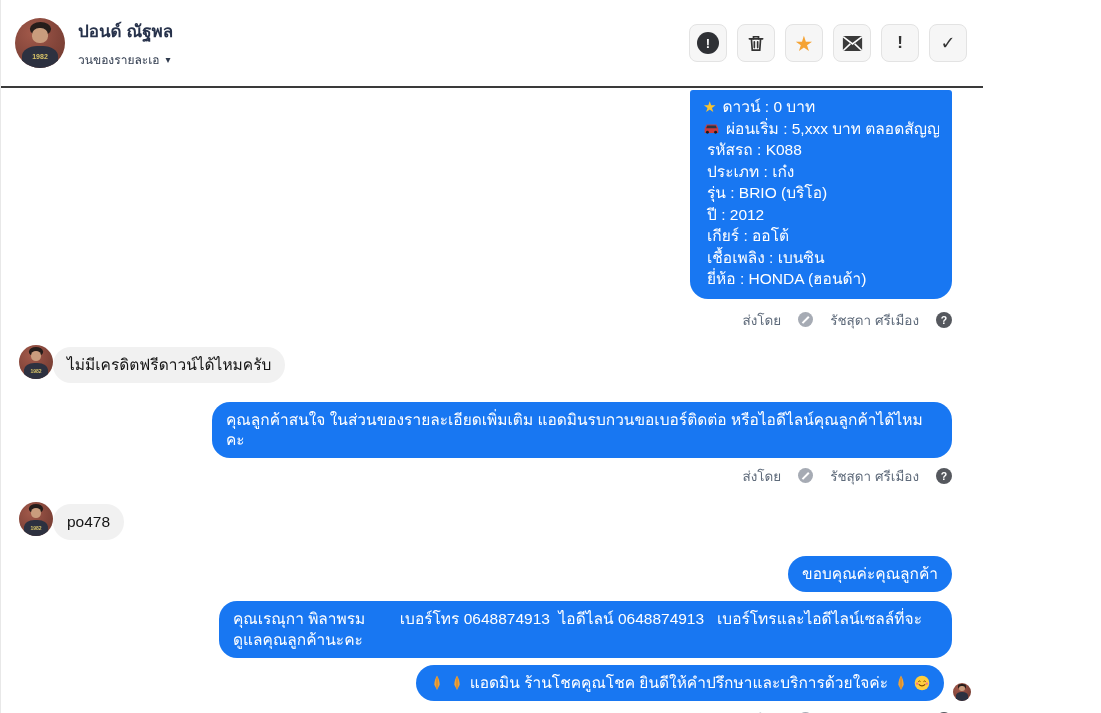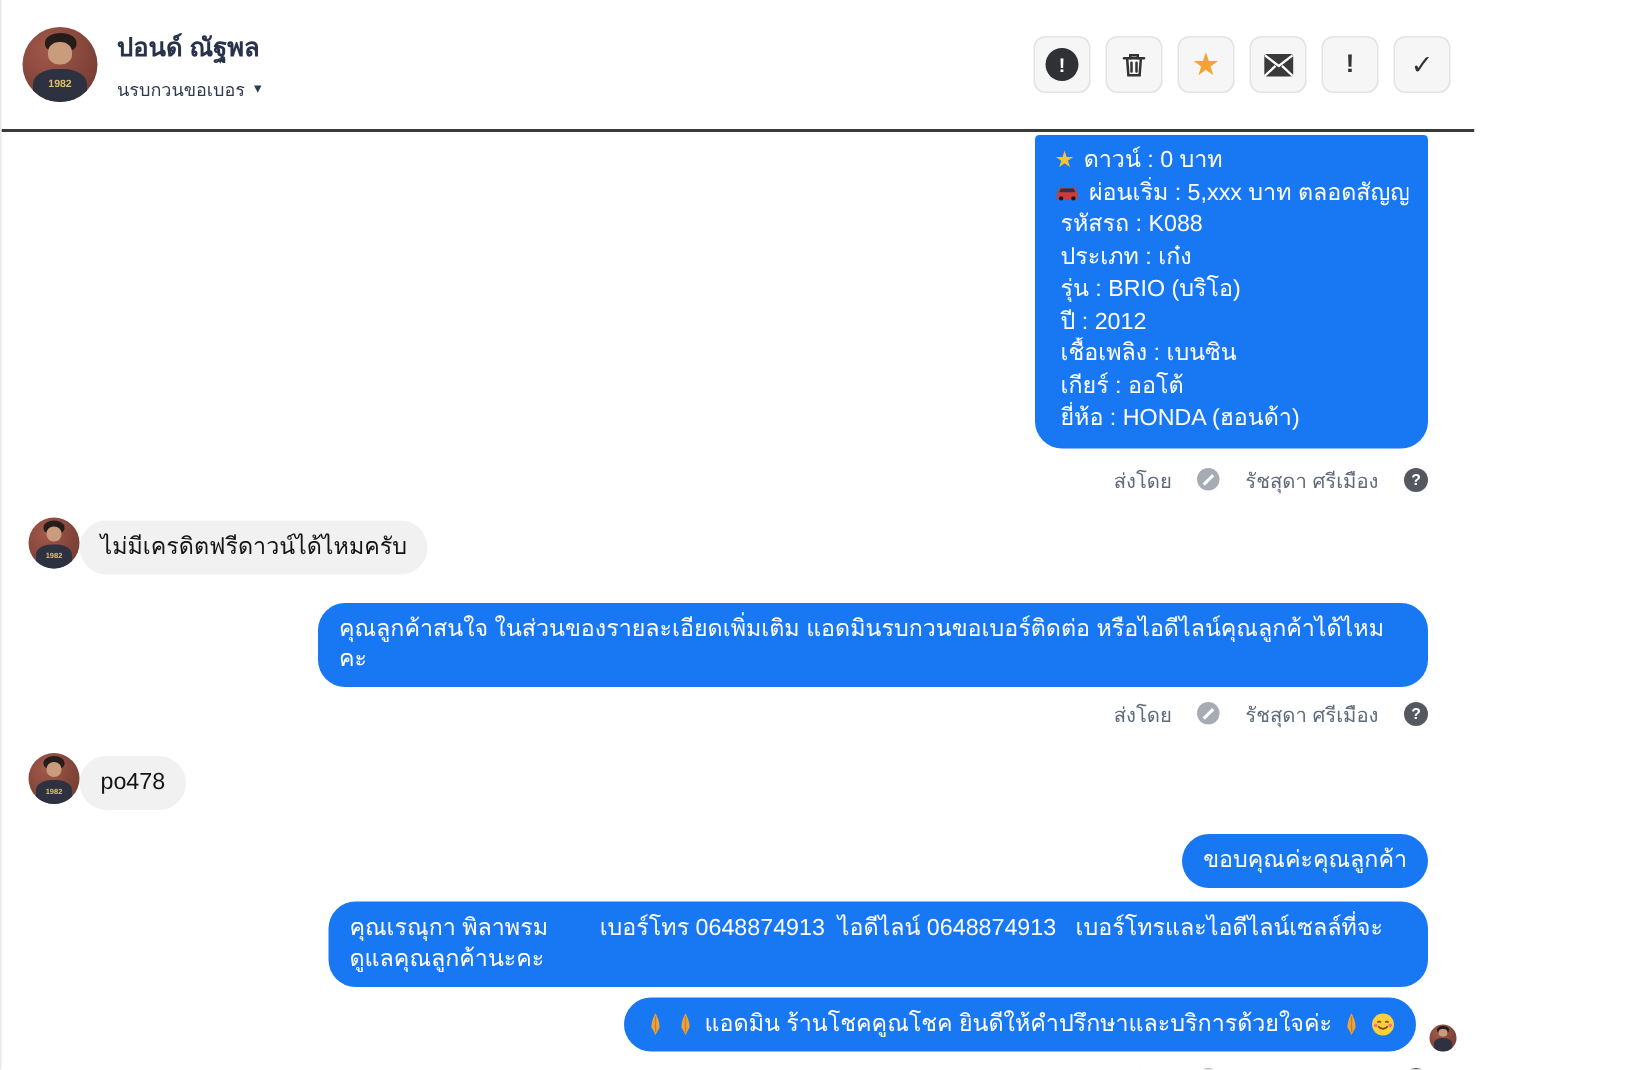--- a/index.html
+++ b/index.html
@@ -73,21 +73,21 @@
   <header class="chat-header">
     <div class="avatar av50">
       <div class="hair"></div>
       <div class="head"></div>
       <div class="shirt"></div>
       <div class="yr">1982</div>
     </div>
     <div class="header-info">
       <div class="h-name">ปอนด์ ณัฐพล</div>
       <div class="h-sub">
-        <span>นรบกวนขอเบอร</span>
+        <span>วนของรายละเอ</span>
         <span class="caret">▾</span>
       </div>
     </div>
     <div class="header-actions">
       <div class="hbtn">
         <span class="rep-circle">!</span>
       </div>
       <div class="hbtn">
         <span class="ico">
           <svg width="20" height="20" viewBox="0 0 24 24" fill="none" stroke="#333" stroke-width="2" stroke-linecap="round">
@@ -135,22 +135,22 @@
               <circle cx="5.2" cy="12" r="1.7" fill="#1d1d1d"></circle>
                 <circle cx="14.8" cy="12" r="1.7" fill="#1d1d1d"></circle>
             </svg>
           </span>
           <span>ผ่อนเริ่ม : 5,xxx บาท ตลอดสัญญา</span>
         </div>
         <div class="line plain">รหัสรถ : K088</div>
         <div class="line plain">ประเภท : เก๋ง</div>
         <div class="line plain">รุ่น : BRIO (บริโอ)</div>
         <div class="line plain">ปี : 2012</div>
+        <div class="line plain">เกียร์ : ออโต้</div>
         <div class="line plain">เชื้อเพลิง : เบนซิน</div>
-        <div class="line plain">เกียร์ : ออโต้</div>
         <div class="line plain">ยี่ห้อ : HONDA (ฮอนด้า)</div>
       </div>
     </div>
 
     <div class="sentby">
       <span>ส่งโดย</span>
       <span class="badge-edit"></span>
       <span>รัชสุดา ศรีเมือง</span>
       <span class="badge-help">?</span>
     </div>

